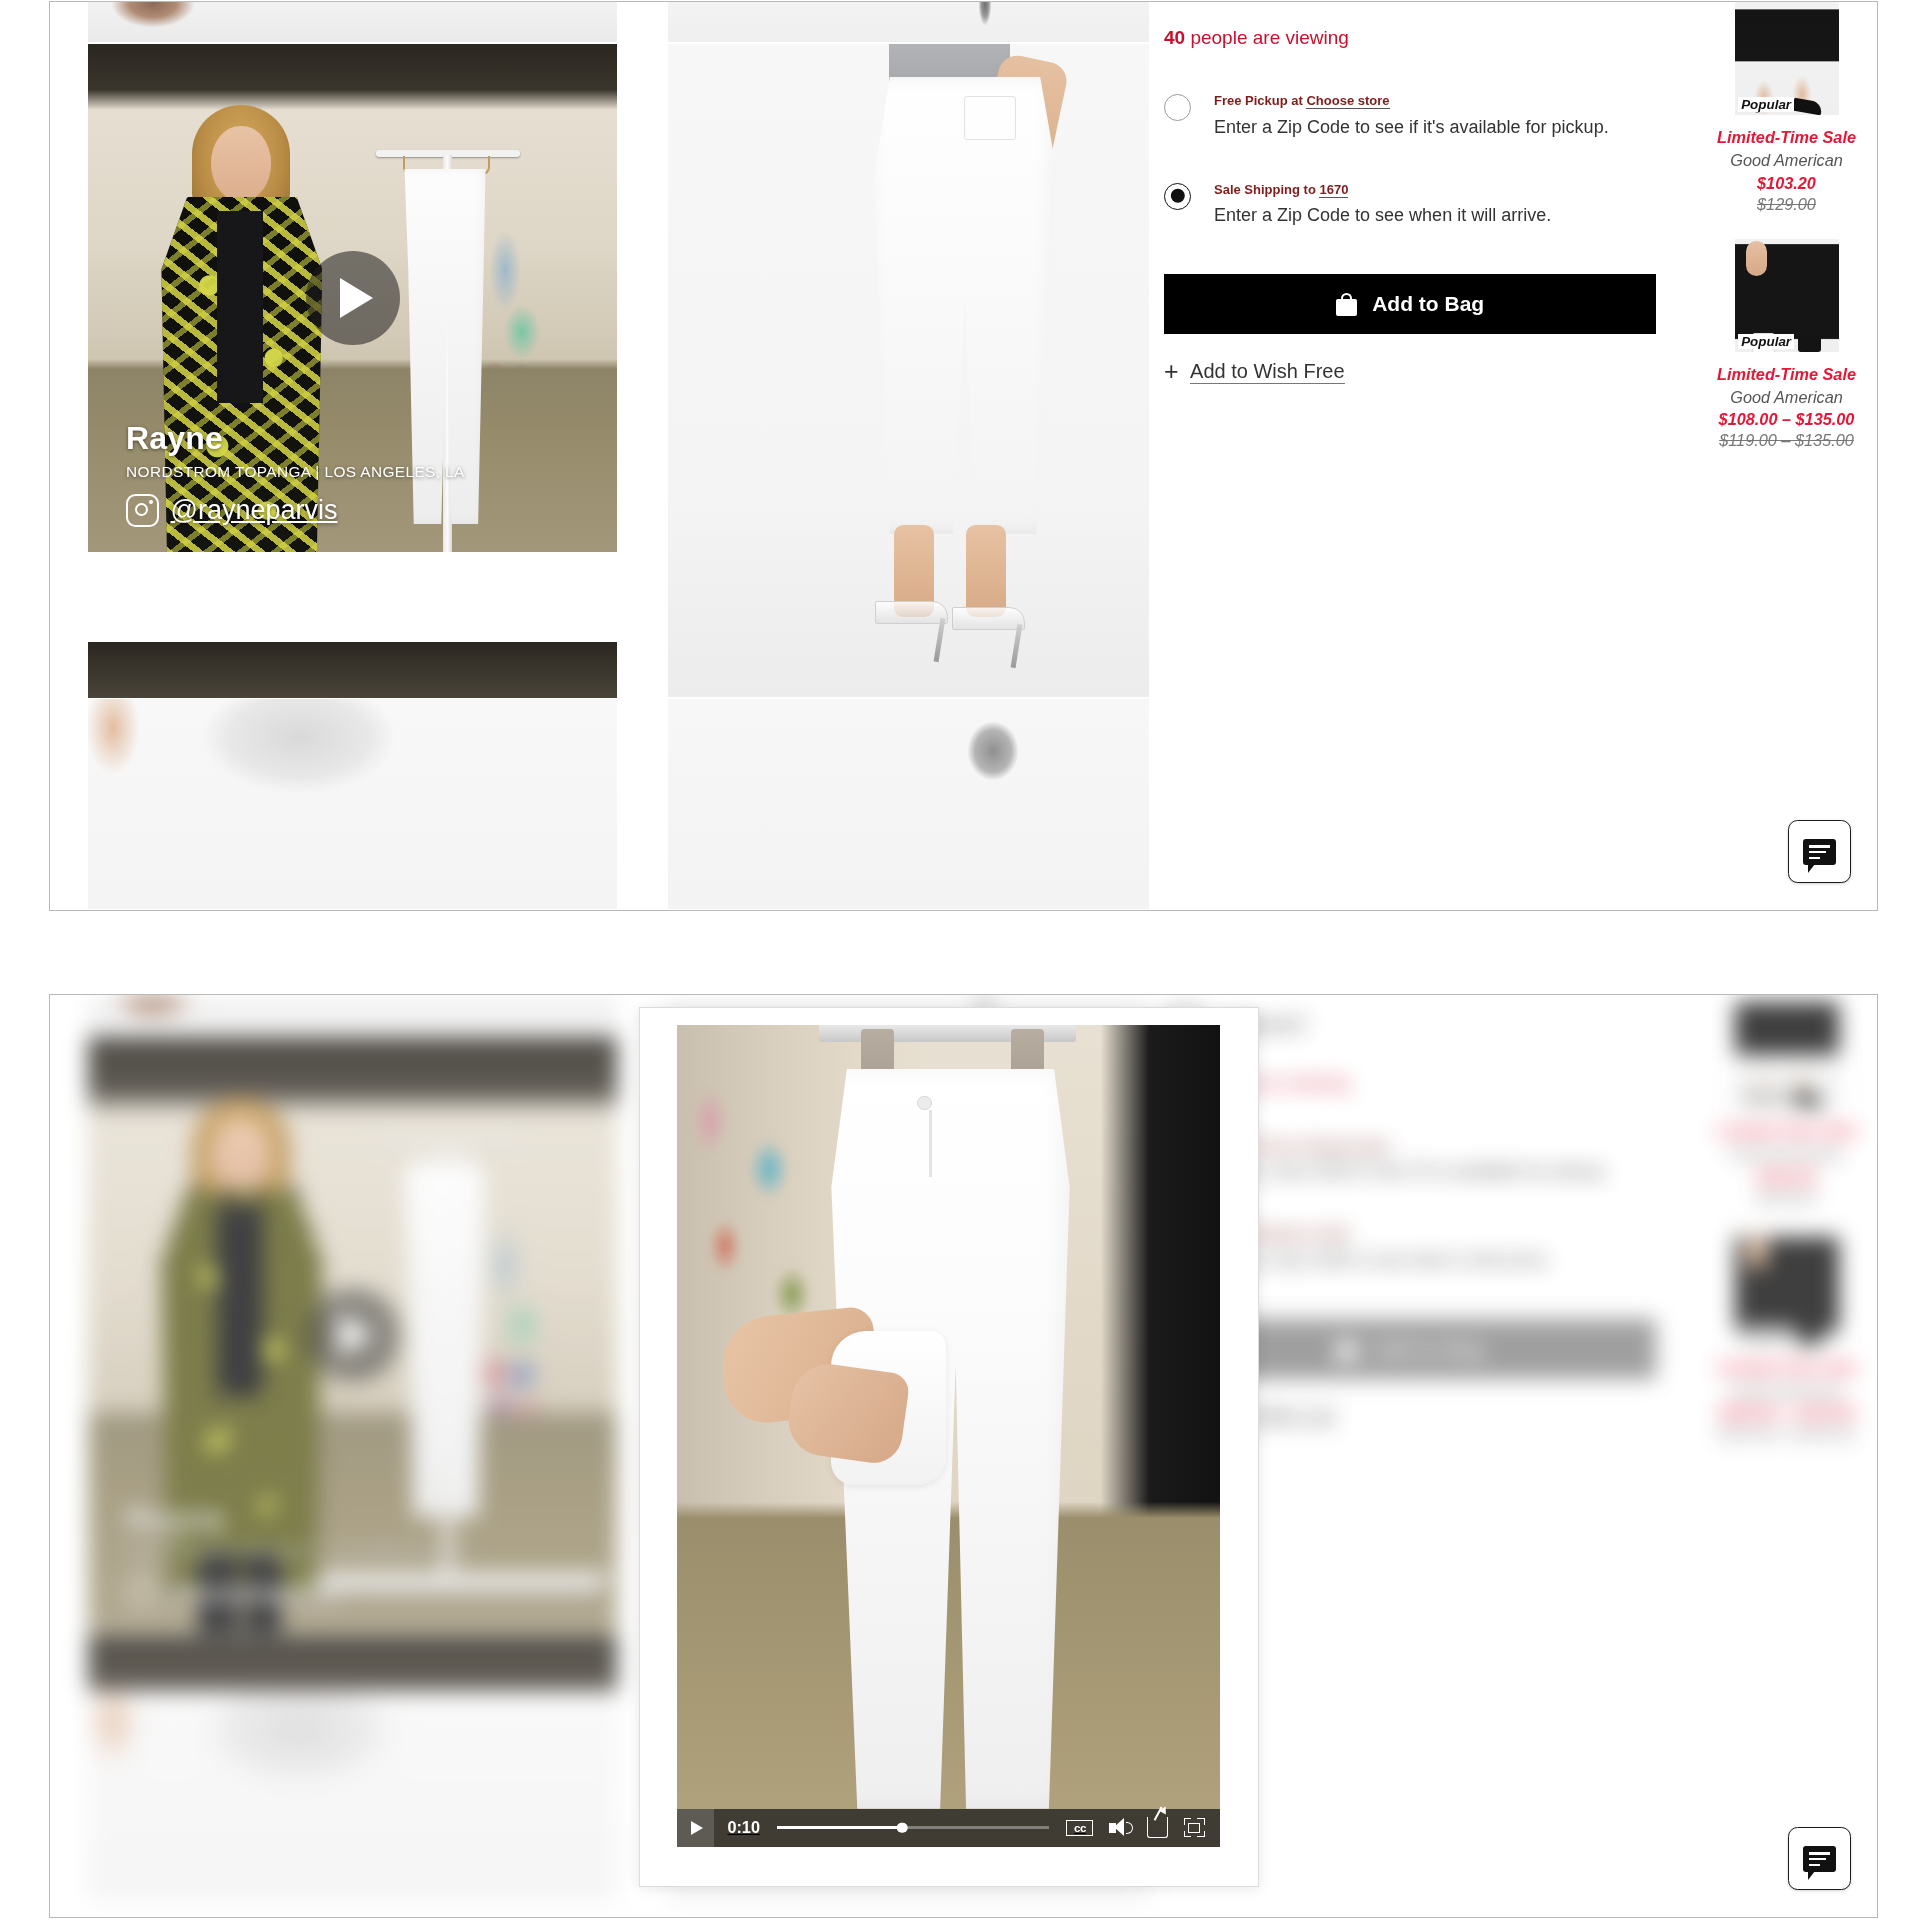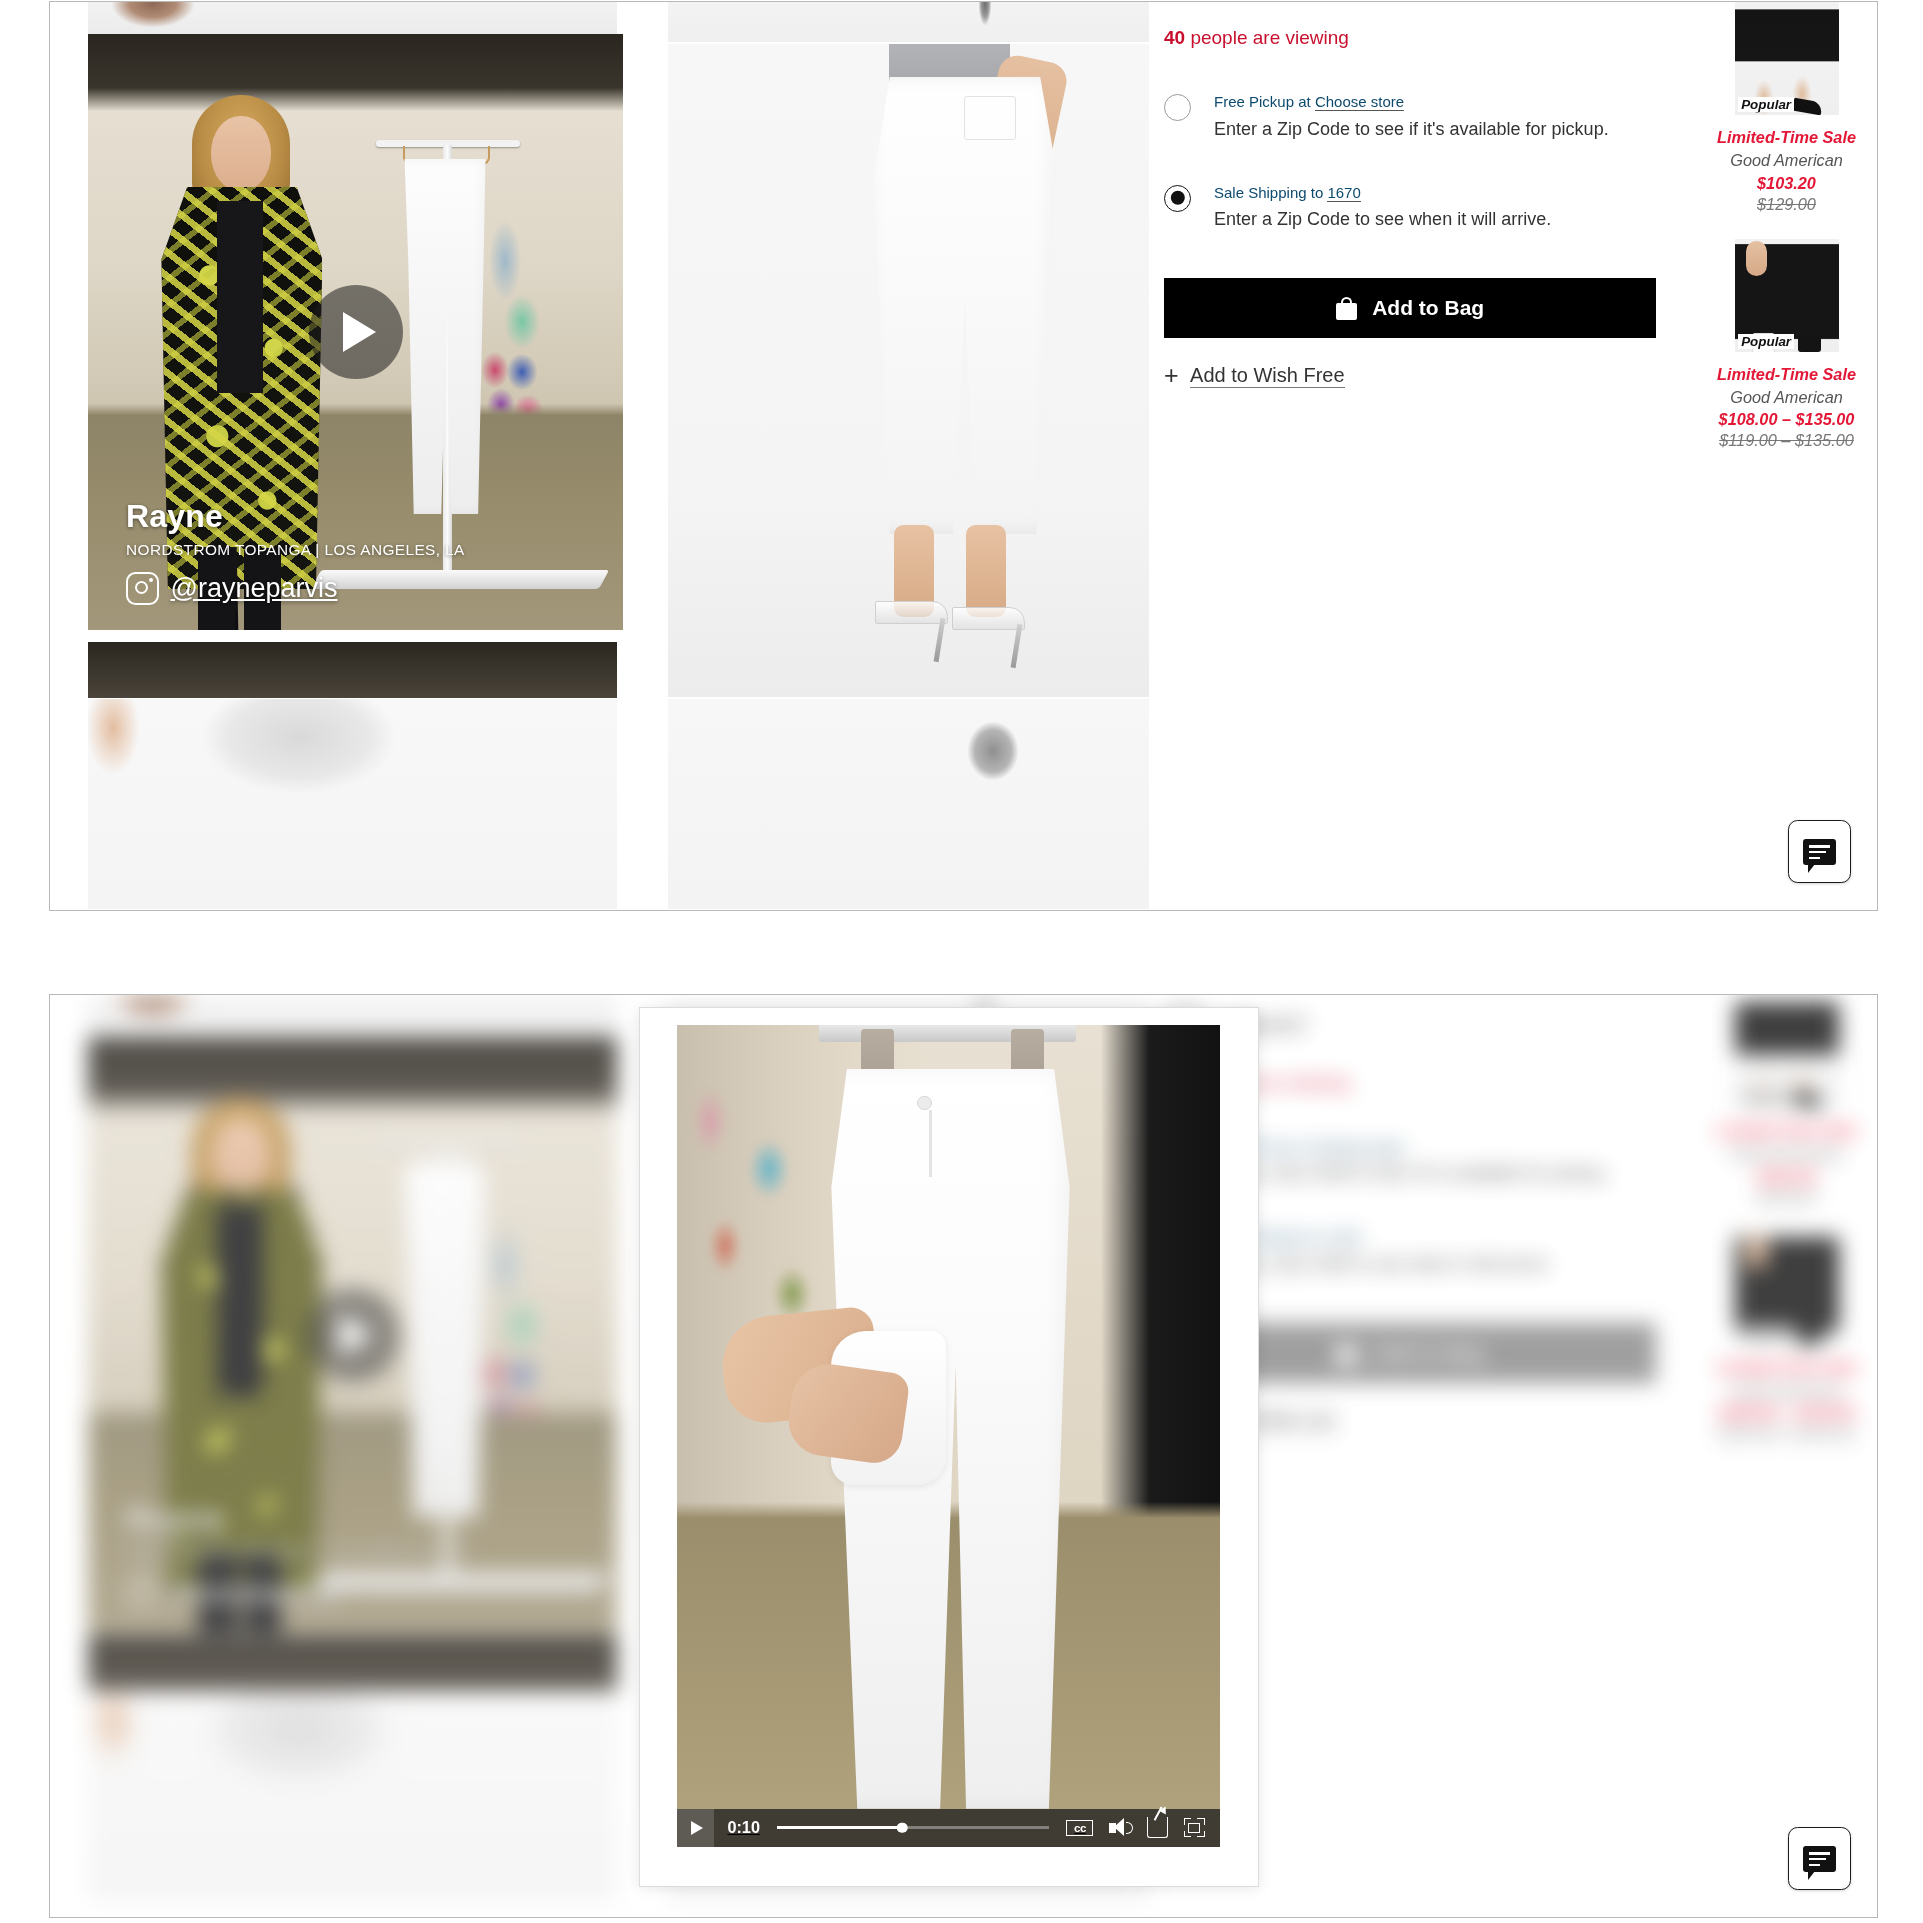--- a/index.html
+++ b/index.html
@@ -176,21 +176,21 @@
   .viewing{margin-top:25px;font-size:19px;color:#c8102e;}
   .viewing b{font-weight:700;}
 
   .opt{position:relative;padding-left:50px;margin-top:44px;}
   .radio{
     position:absolute;left:0;top:1px;width:27px;height:27px;border-radius:50%;
     border:1.9px solid #9a9a9a;box-sizing:border-box;background:#fff;cursor:pointer;
   }
   .radio.on{border-color:#111;}
   .radio.on:after{content:"";position:absolute;left:50%;top:50%;transform:translate(-50%,-50%);width:14.4px;height:14.4px;border-radius:50%;background:#111;}
-  .opt-title{font-size:15px;font-weight:400;color:#0c4a6e;}
+  .opt-title{font-size:13px;font-weight:700;color:#7f1d1d;}
   .opt-title .lnk{border-bottom:1px solid #555;cursor:pointer;}
   .opt-sub{font-size:18px;color:#333;margin-top:8.6px;}
 
   .btn-bag{
     margin-top:48px;width:492px;height:60px;background:#000;color:#fff;
     display:flex;align-items:center;justify-content:center;gap:15.4px;
     font-size:21px;font-weight:700;border:none;cursor:pointer;
   }
   .bag-icon{width:21px;height:23px;position:relative;display:inline-block;}
   .bag-icon:before{content:"";position:absolute;left:0;bottom:0;width:21px;height:16.3px;background:#fff;border-radius:1.9px;}
@@ -312,21 +312,21 @@
 
 <div class="panel" id="panel-top">
 
   <div class="gallery">
 
     <div class="gal-col left">
       <div class="tile" style="top:0;height:40px;">
         <div class="ph ph-ceiling"></div>
       </div>
 
-      <div class="tile" style="top:32px;height:596px;padding-left:6px;">
+      <div class="tile" style="top:42px;height:508px;">
         <div class="ph ph-store">
           <div class="pants-rack">
             <div class="rack-bar"></div>
             <div class="rack-post"></div>
             <div class="rack-base"></div>
             <div class="hanger"></div>
             <div class="white-pants"></div>
           </div>
           <div class="model">
             <div class="m-hair"></div>

